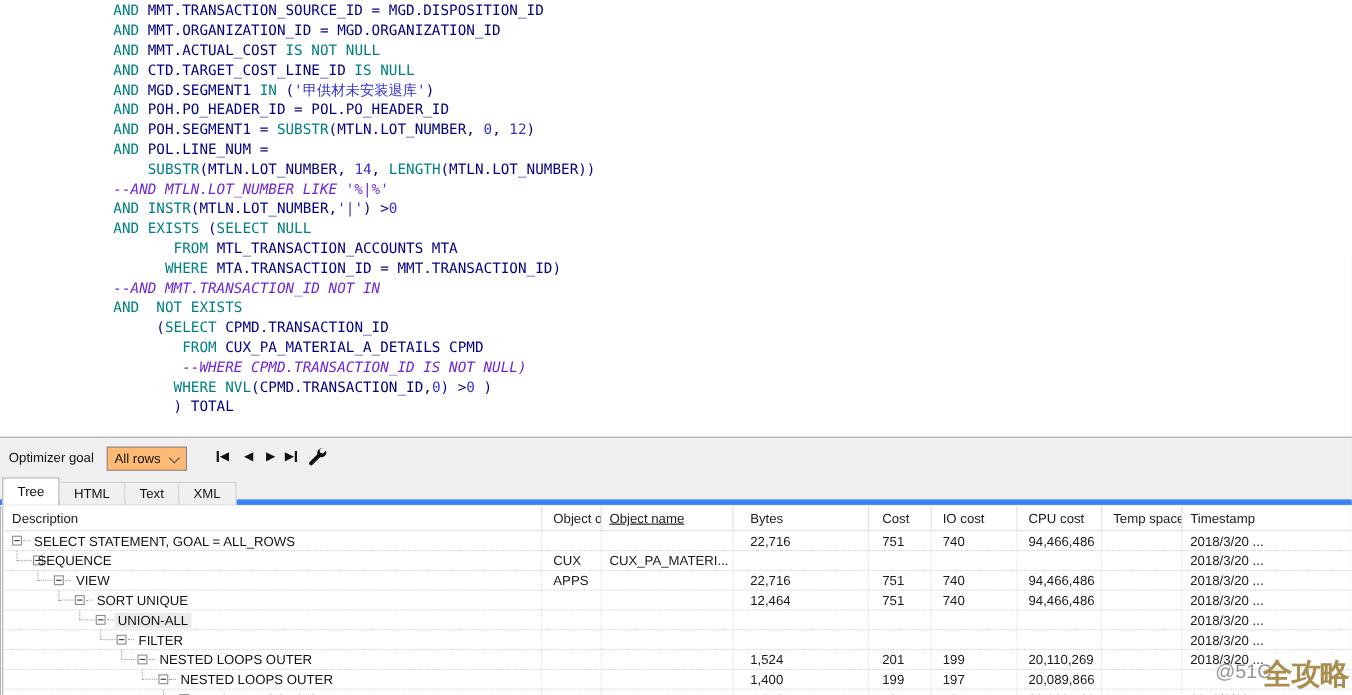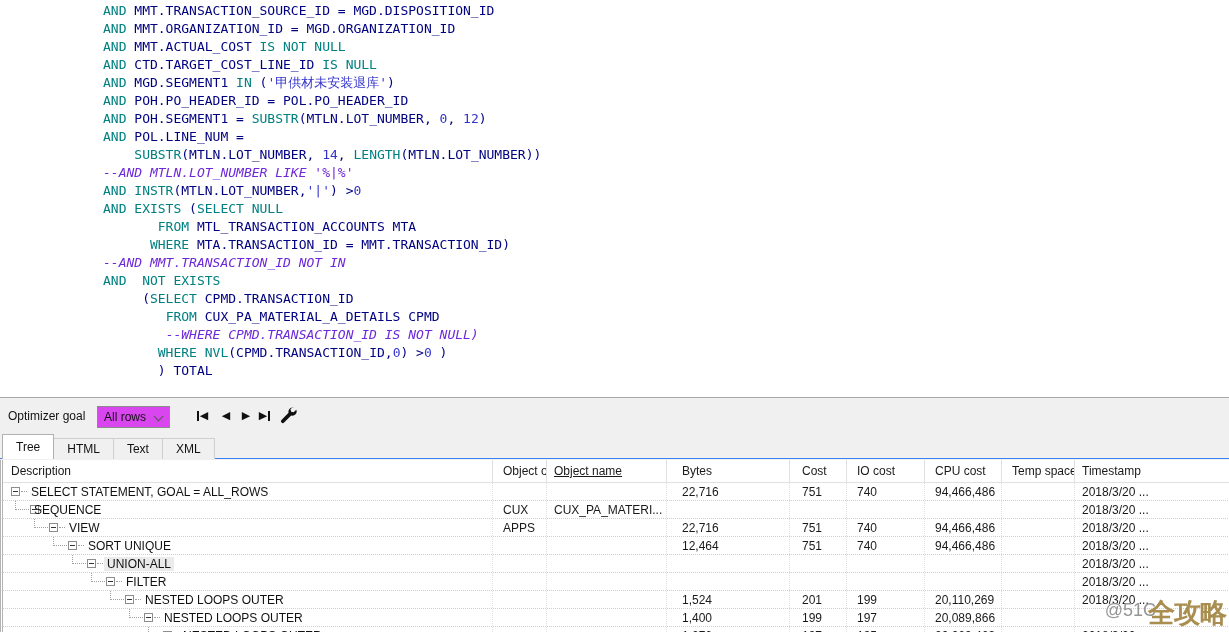--- a/index.html
+++ b/index.html
@@ -21,35 +21,35 @@
   .tok-c { color:#6d28d9; font-style:italic; }
   
   .bottom {
     position:absolute; top:397px; left:0; width:1229px; height:235px;
     background:#f0f0f0; border-top:1px solid #a8a8a8;
   }
   .toolbar { position:relative; height:36px; }
   .opt-label { position:absolute; left:8px; top:11px; font-size:12px; color:#111; }
   .combo {
     position:absolute; left:97px; top:8px; width:73px; height:22px;
-    background:#d946ef; border:1px solid #8a8a8a; cursor:default;
+    background:#fdba74; border:1px solid #8a8a8a; cursor:default;
   }
   .combo .val { position:absolute; left:6px; top:3px; font-size:12px; color:#111; }
   .combo .chev {
     position:absolute; right:7px; top:6px; width:7px; height:7px;
     border-right:1.5px solid #555; border-bottom:1.5px solid #555;
     transform:rotate(45deg);
   }
   .navbtn { position:absolute; top:7px; width:20px; height:20px; text-align:center; cursor:pointer; }
   .navbtn .tri { font-size:11px; color:#111; line-height:20px; }
   .navbtn .bar { display:inline-block; width:2px; height:10px; background:#111; vertical-align:middle; margin:0 1px; }
   #btn-first { left:192px; } #btn-prev { left:216px; } #btn-next { left:236px; } #btn-last { left:255px; }
   #btn-tools { left:279px; top:8px; position:absolute; width:20px; height:20px; cursor:pointer; }
   
-  .tabstrip { position:relative; height:25px; border-bottom:1px solid #3b82f6; }
+  .tabstrip { position:relative; height:25px; border-bottom:5px solid #3b82f6; }
   .tab {
     float:left; height:21px; margin-top:4px; padding:0 13px; font-size:12px; color:#111;
     line-height:20px; background:#f0f0f0; border:1px solid #cfcfcf; border-bottom:none;
     border-left:none; cursor:pointer;
   }
   .tab:first-child { border-left:1px solid #cfcfcf; margin-left:2px; }
   .tab.active {
     background:#fff; height:25px; margin-top:0; line-height:24px; position:relative;
     z-index:2; border:1px solid #b1b1b1; border-bottom:none; margin-bottom:-1px;
   }

